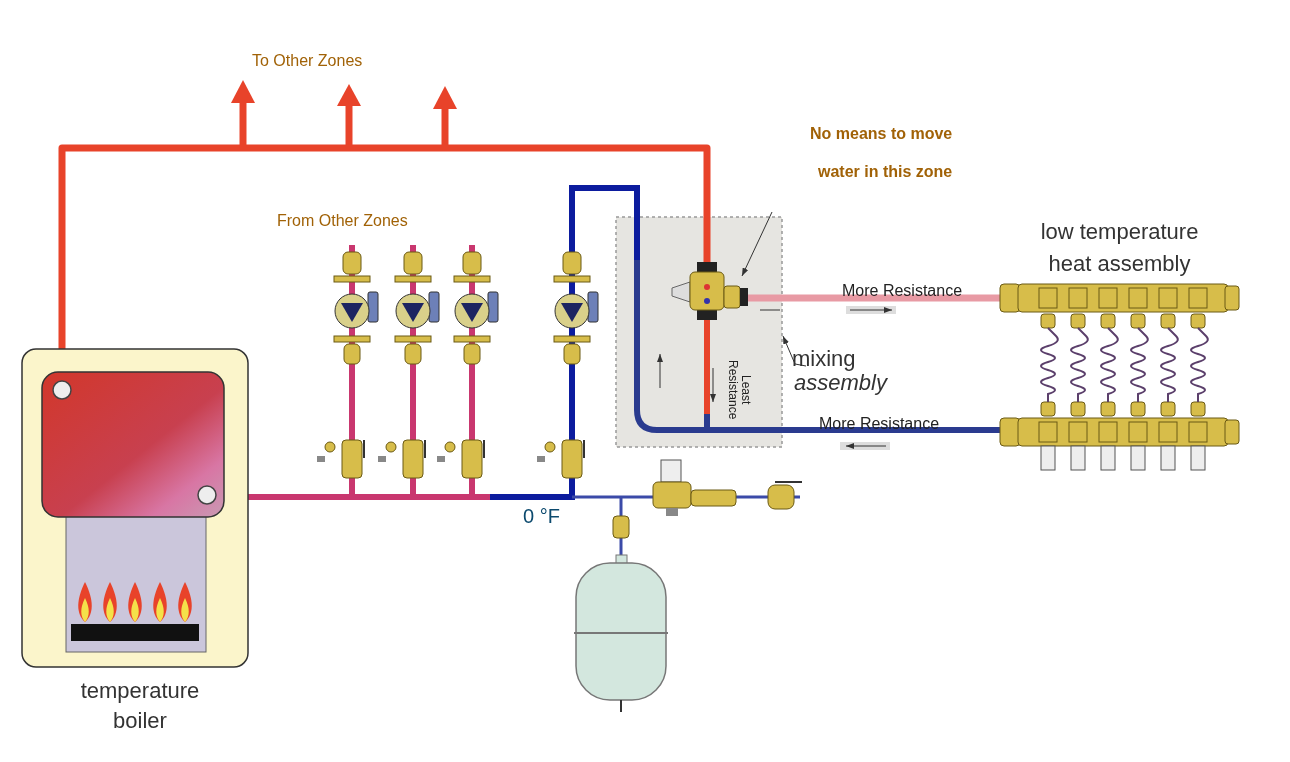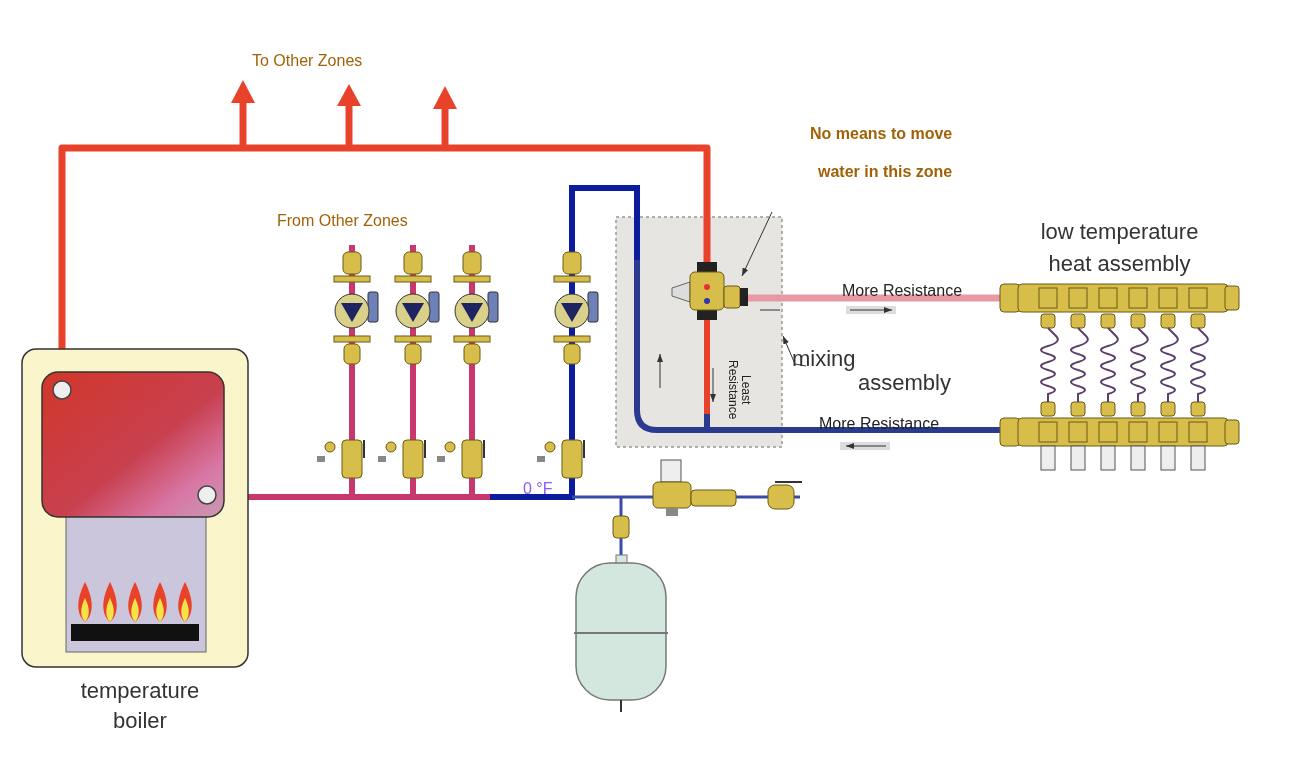--- a/index.html
+++ b/index.html
@@ -253,22 +253,22 @@
   </g>
 </svg>
 
 <div class="lbl lbl-lg" style="left:252px;top:52px;">To Other Zones</div>
 <div class="lbl lbl-lg" style="left:277px;top:212px;">From Other Zones</div>
 <div class="lbl lbl-lg" style="left:810px;top:125px;font-weight:bold;">No means to move</div>
 <div class="lbl lbl-lg" style="left:818px;top:163px;font-weight:bold;">water in this zone</div>
 <div class="lbl lbl-md" style="left:1022px;top:218px;width:195px;">low temperature</div>
 <div class="lbl lbl-md" style="left:1022px;top:250px;width:195px;">heat assembly</div>
 <div class="lbl lbl-md" style="left:792px;top:338px;text-align:left;margin-top:7px;">mixing</div>
-<div class="lbl lbl-md" style="left:858px;top:369px;text-align:right;">assembly</div>
+<div class="lbl lbl-md" style="left:794px;top:369px;text-align:right;font-style:italic;">assembly</div>
 <div class="lbl lbl-sm" style="left:842px;top:282px;">More Resistance</div>
 <div class="lbl lbl-sm" style="left:819px;top:415px;">More Resistance</div>
 <div class="lbl lbl-least" style="left:752px;top:360px;">
   <div>Least</div>
   <div>Resistance</div>
 </div>
-<div class="lbl" style="left:523px;top:480px;font-size:16px;color:#8b5cf6;">0 °F</div>
+<div class="lbl" style="left:523px;top:505px;font-size:20px;color:#0c4a6e;">0 °F</div>
 <div class="lbl lbl-md" style="left:40px;top:677px;width:200px;">temperature</div>
 <div class="lbl lbl-md" style="left:40px;top:707px;width:200px;">boiler</div>
 
 </body></html>

